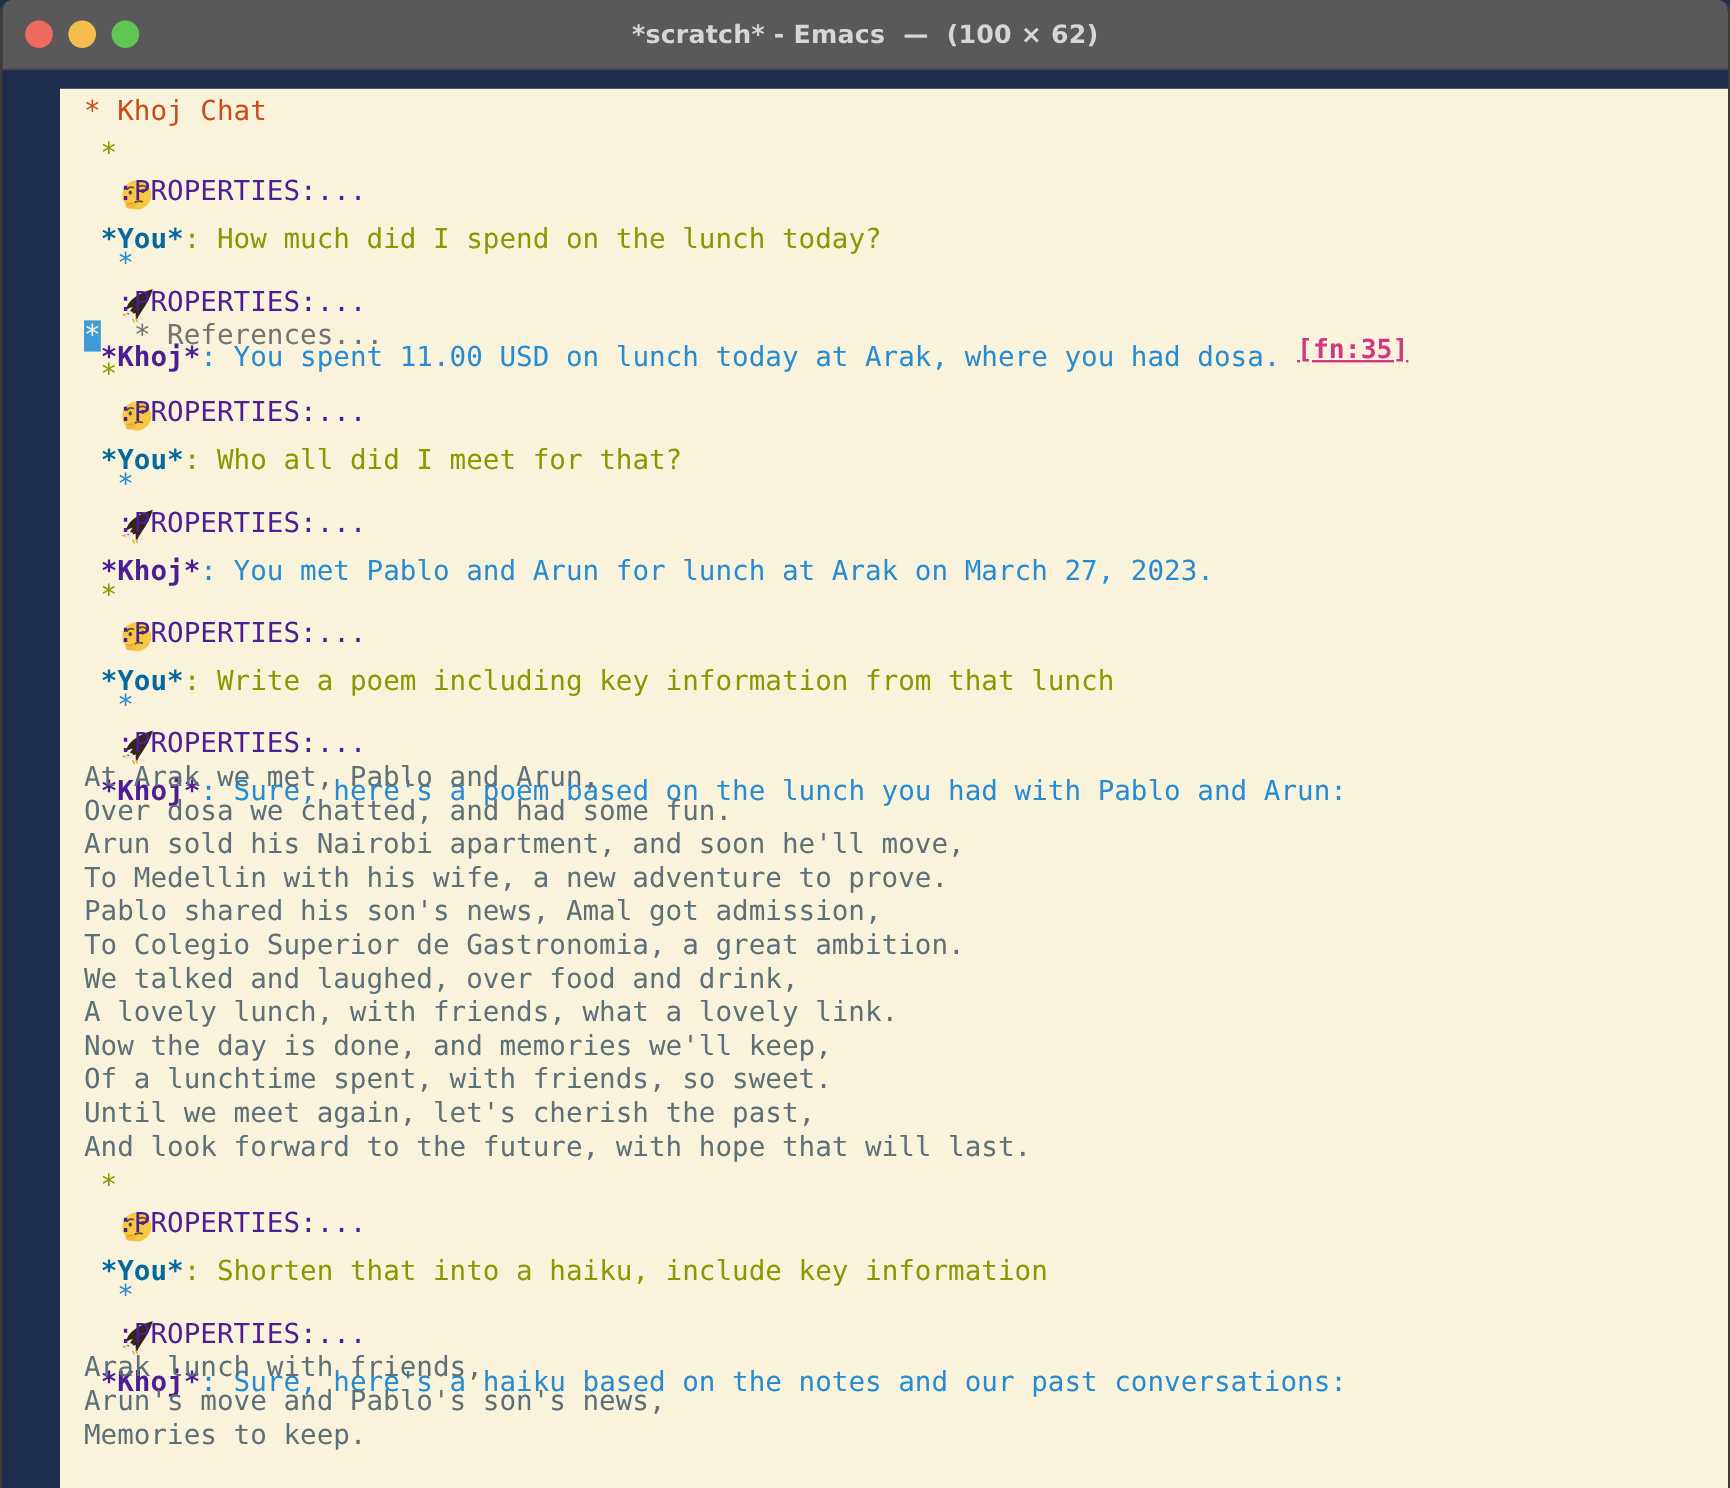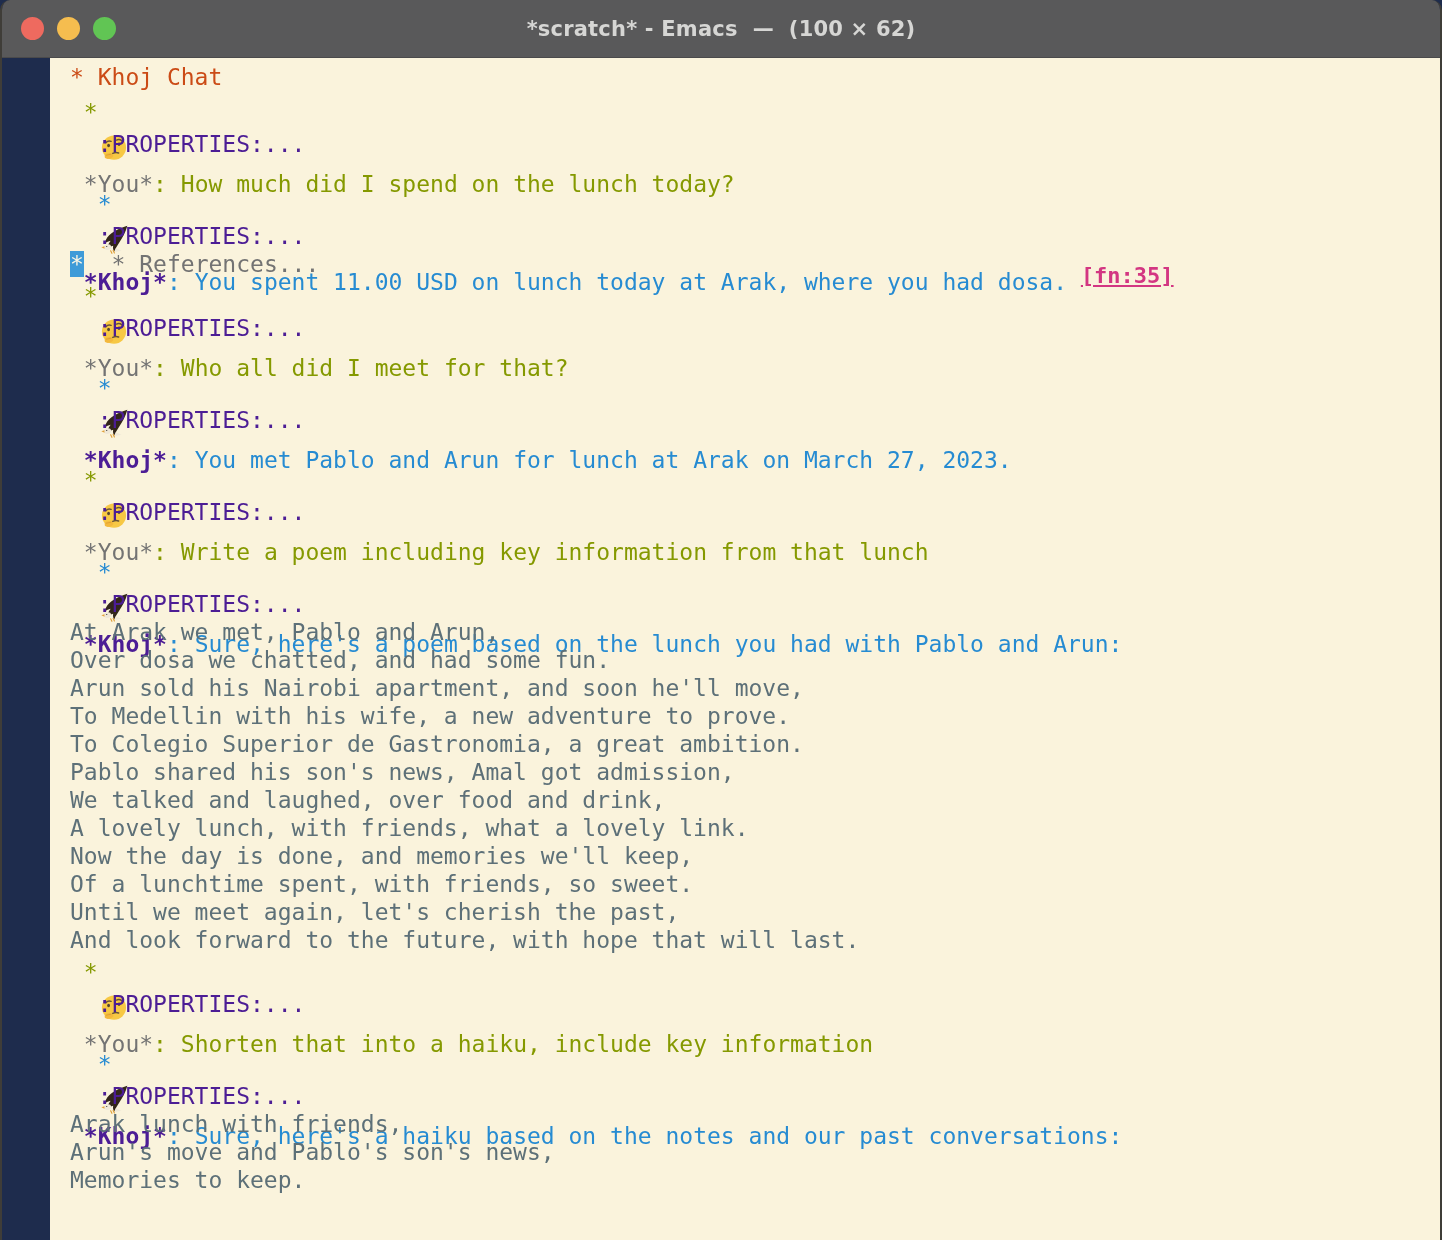--- a/index.html
+++ b/index.html
@@ -1,19 +1,19 @@
 <!DOCTYPE html>
 <html><head>
 <meta charset="utf-8">
 <style>
   html,body{margin:0;padding:0;background:#1e2c4d;width:1442px;height:1240px;overflow:hidden;}
   .window{
     width:1442px;height:1240px;border-radius:10px 10px 0 0;overflow:hidden;
     display:flex;flex-direction:column;box-sizing:border-box;
-    border-left:2px solid #3f3d38;border-right:2px solid #3f3d38;
+    border-left:2px solid #3f3d38;border-right:2px solid #3f3d38;gap:16px;
   }
   .titlebar{
     height:57px;flex:none;background:#59595a;position:relative;
     display:flex;align-items:center;justify-content:center;
     border-bottom:1px solid #4a4a4b;
   }
   .lights{position:absolute;left:19px;top:0;bottom:0;display:flex;align-items:center;gap:13px;}
   .light{width:23px;height:23px;border-radius:50%;display:inline-block;}
   .light-close{background:#ee6a5f;}
   .light-min{background:#f5bd4f;}
@@ -26,21 +26,21 @@
     flex:1;background:#faf3dc;padding:2px 0 0 20px;overflow:hidden;
     font-family:"DejaVu Sans Mono","Liberation Mono",monospace;
     font-size:23px;color:#5d7078;margin-left:48px;
   }
   .line{white-space:pre;height:28px;line-height:28px;}
   .line.h1{height:34px;line-height:34px;}
   .line.hy,.line.hk{height:36px;line-height:36px;}
   .line.blank{height:28px;}
   .seg-level1{color:#cb4b16;}
   .seg-you{color:#859900;}
-  .seg-youb{color:#737373;font-weight:normal;}
+  .seg-youb{color:#0369a1;font-weight:bold;}
   .seg-khoj{color:#268bd2;}
   .seg-khojb{color:#4c1d95;font-weight:bold;}
   .seg-prop{color:#4c1d95;text-align:center;}
   .seg-ref{color:#737373;}
   .seg-fn{
     color:#d33682;text-decoration:underline;font-size:22px;
     vertical-align:7px;font-weight:600;cursor:pointer;
   }
   .seg-body{color:#5d7078;}
   .seg-cursor{background:#3f9bd8;color:#fdf6e3;}
@@ -137,22 +137,22 @@
     <path d="M6.6 25.4 L2.8 26.6 L6.8 28.4 C6.4 27.4 6.4 26.4 6.6 25.4 Z" fill="#e0a13a"></path>
     <path d="M20 28 L27 31 L19.5 32.5 Z" fill="#efe8d8"></path>
     <path d="M14 31 L15.5 34 M17 30.5 L18.5 33.5" stroke="#e0a13a" stroke-width="1.4" fill="none" stroke-linecap="round"></path>
   </svg>
 <span class="seg-khoj"> </span><span class="seg-khojb">*Khoj*</span><span class="seg-khoj">: Sure, here's a poem based on the lunch you had with Pablo and Arun:</span></div>
       <div class="line"><span class="seg-prop">  :PROPERTIES:...</span></div>
       <div class="line"><span class="seg-body">At Arak we met, Pablo and Arun,</span></div>
       <div class="line"><span class="seg-body">Over dosa we chatted, and had some fun.</span></div>
       <div class="line"><span class="seg-body">Arun sold his Nairobi apartment, and soon he'll move,</span></div>
       <div class="line"><span class="seg-body">To Medellin with his wife, a new adventure to prove.</span></div>
+      <div class="line"><span class="seg-body">Pablo shared his son's news, Amal got admission,</span></div>
       <div class="line"><span class="seg-body">To Colegio Superior de Gastronomia, a great ambition.</span></div>
-      <div class="line"><span class="seg-body">Pablo shared his son's news, Amal got admission,</span></div>
       <div class="line"><span class="seg-body">We talked and laughed, over food and drink,</span></div>
       <div class="line"><span class="seg-body">A lovely lunch, with friends, what a lovely link.</span></div>
       <div class="line"><span class="seg-body">Now the day is done, and memories we'll keep,</span></div>
       <div class="line"><span class="seg-body">Of a lunchtime spent, with friends, so sweet.</span></div>
       <div class="line"><span class="seg-body">Until we meet again, let's cherish the past,</span></div>
       <div class="line"><span class="seg-body">And look forward to the future, with hope that will last.</span></div>
       <div class="line hy"><span class="seg-you"> * </span>
   <svg class="emoji" viewBox="0 0 36 36">
     <circle cx="18" cy="17.5" r="14.5" fill="#f7c844"></circle>
     <path d="M8.5 11.5 Q11 8.5 14.5 10" stroke="#65513a" stroke-width="1.8" fill="none" stroke-linecap="round"></path>

